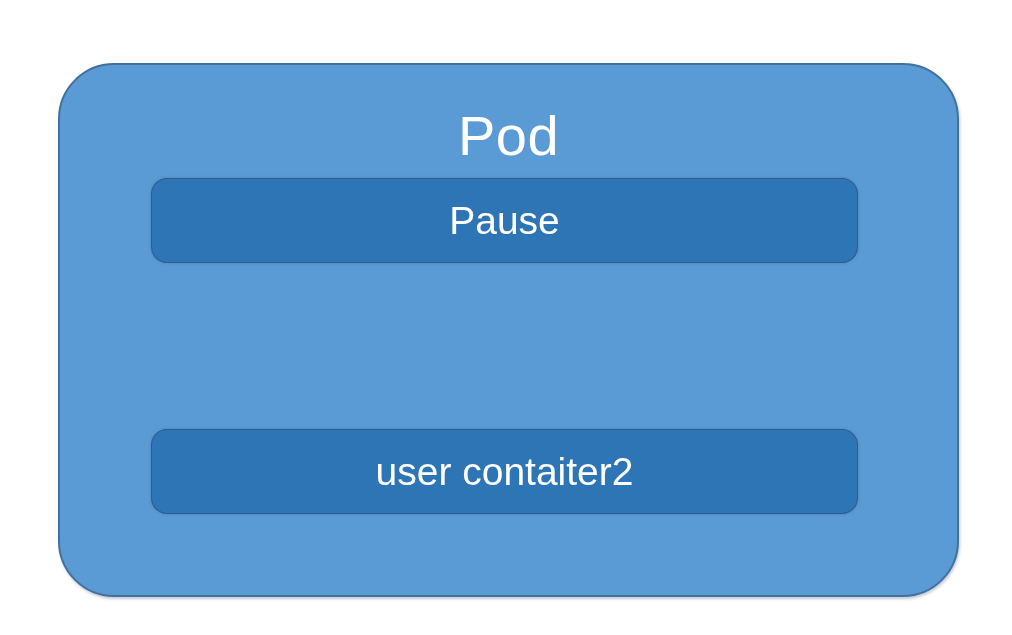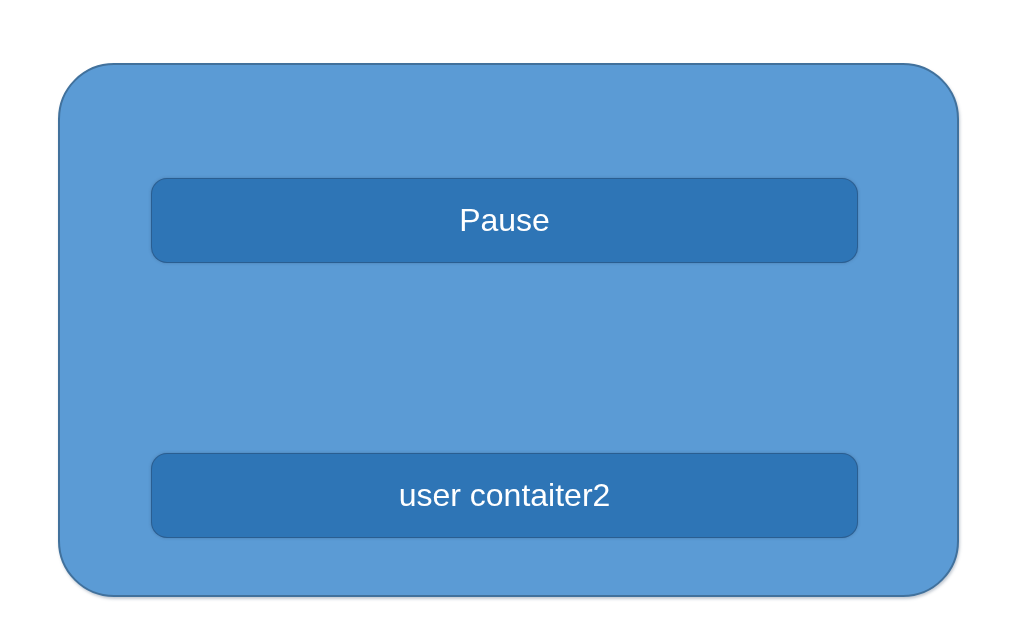--- a/index.html
+++ b/index.html
@@ -49,33 +49,34 @@
     height: 85px;
     box-sizing: border-box;
     background: #2E75B6;
     border: 1px solid rgba(40, 75, 115, 0.55);
     border-radius: 16px;
     box-shadow: 0 0 3px rgba(45, 70, 100, 0.35);
     display: flex;
     align-items: center;
     justify-content: center;
     color: #ffffff;
-    font-size: 32px;
+    font-size: 39px;
     font-weight: 400;
     user-select: none;
   }
   .container-box.pos-0 { top: 113px; }
   .container-box.pos-1 { top: 235px; }
-  .container-box.pos-2 { top: 364px; margin-top: 24px; }
+  .container-box.pos-2 { top: 364px; }
 </style>
 </head>
 <body>
 
 <div class="canvas">
   <div class="pod">
+    <div class="pod-title">Pod</div>
 
     <div class="container-box pos-0">
       <span>Pause</span>
     </div>
 
 
     <div class="container-box pos-2">
       <span>user contaiter2</span>
     </div>
   </div>

